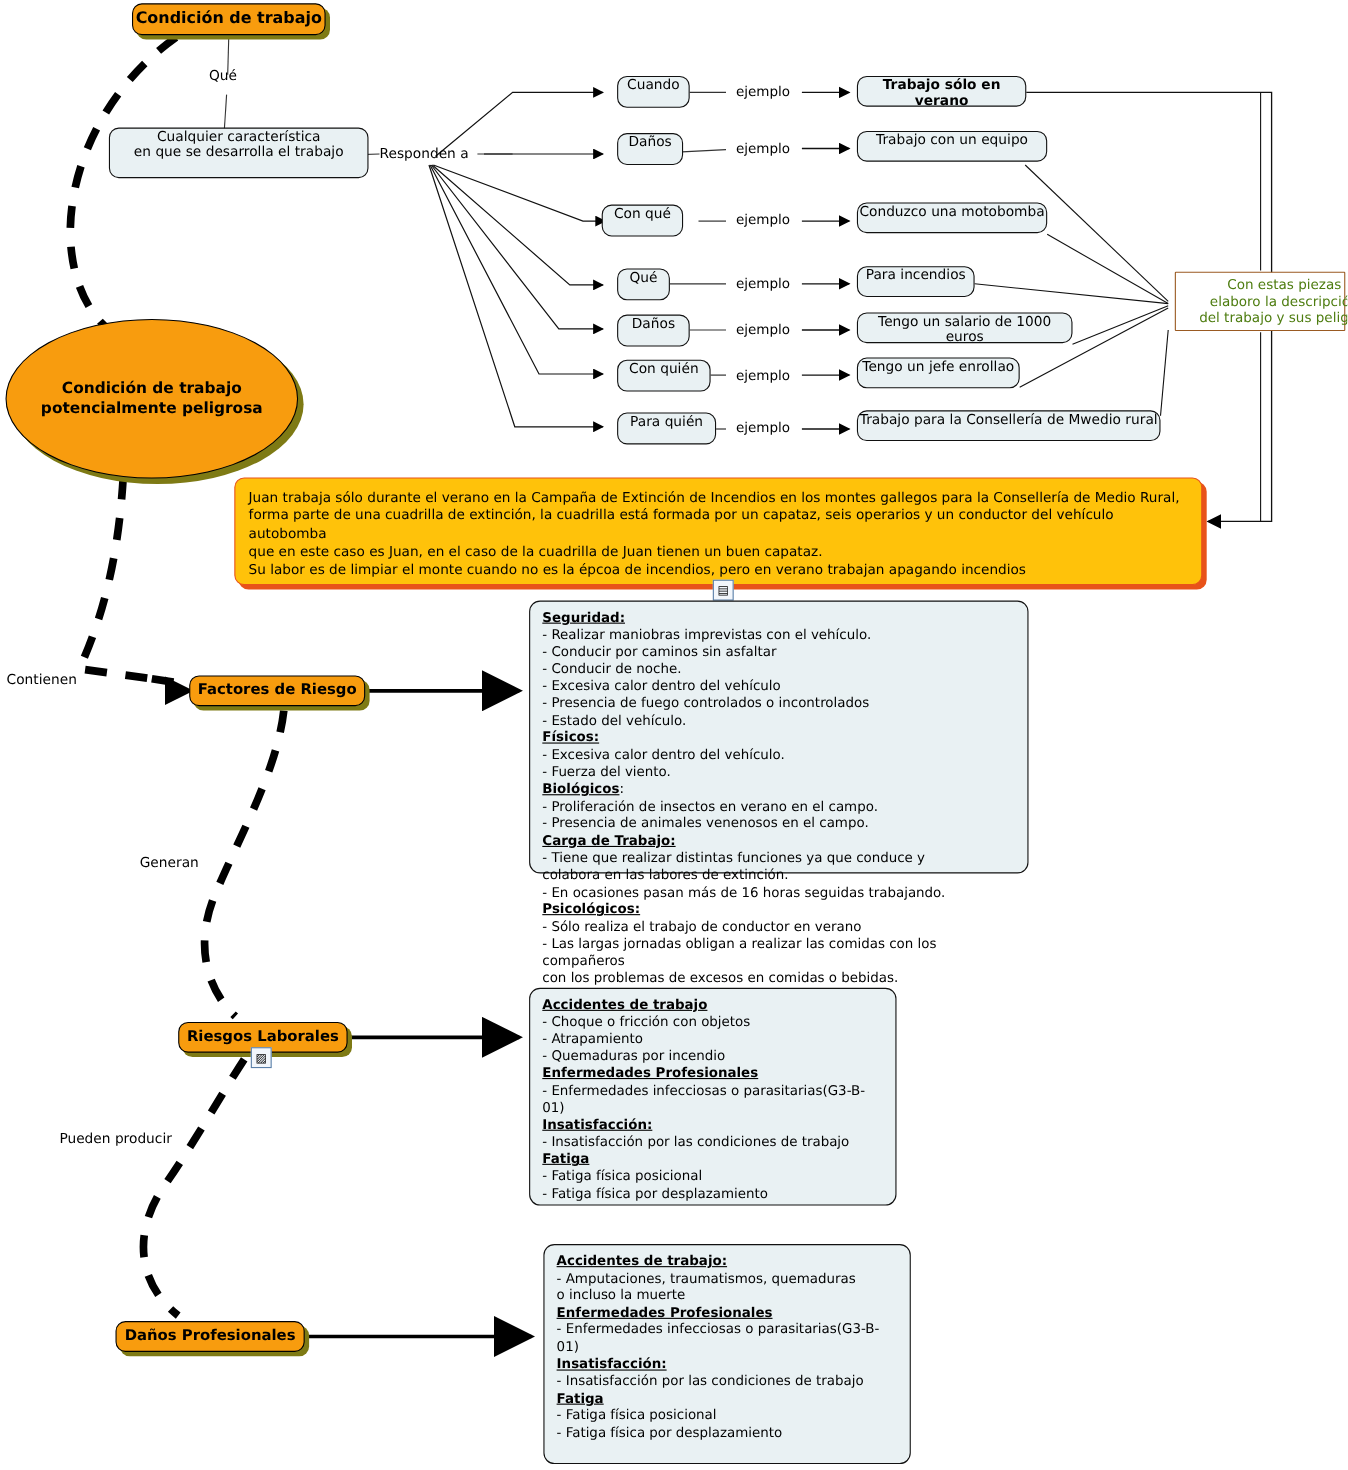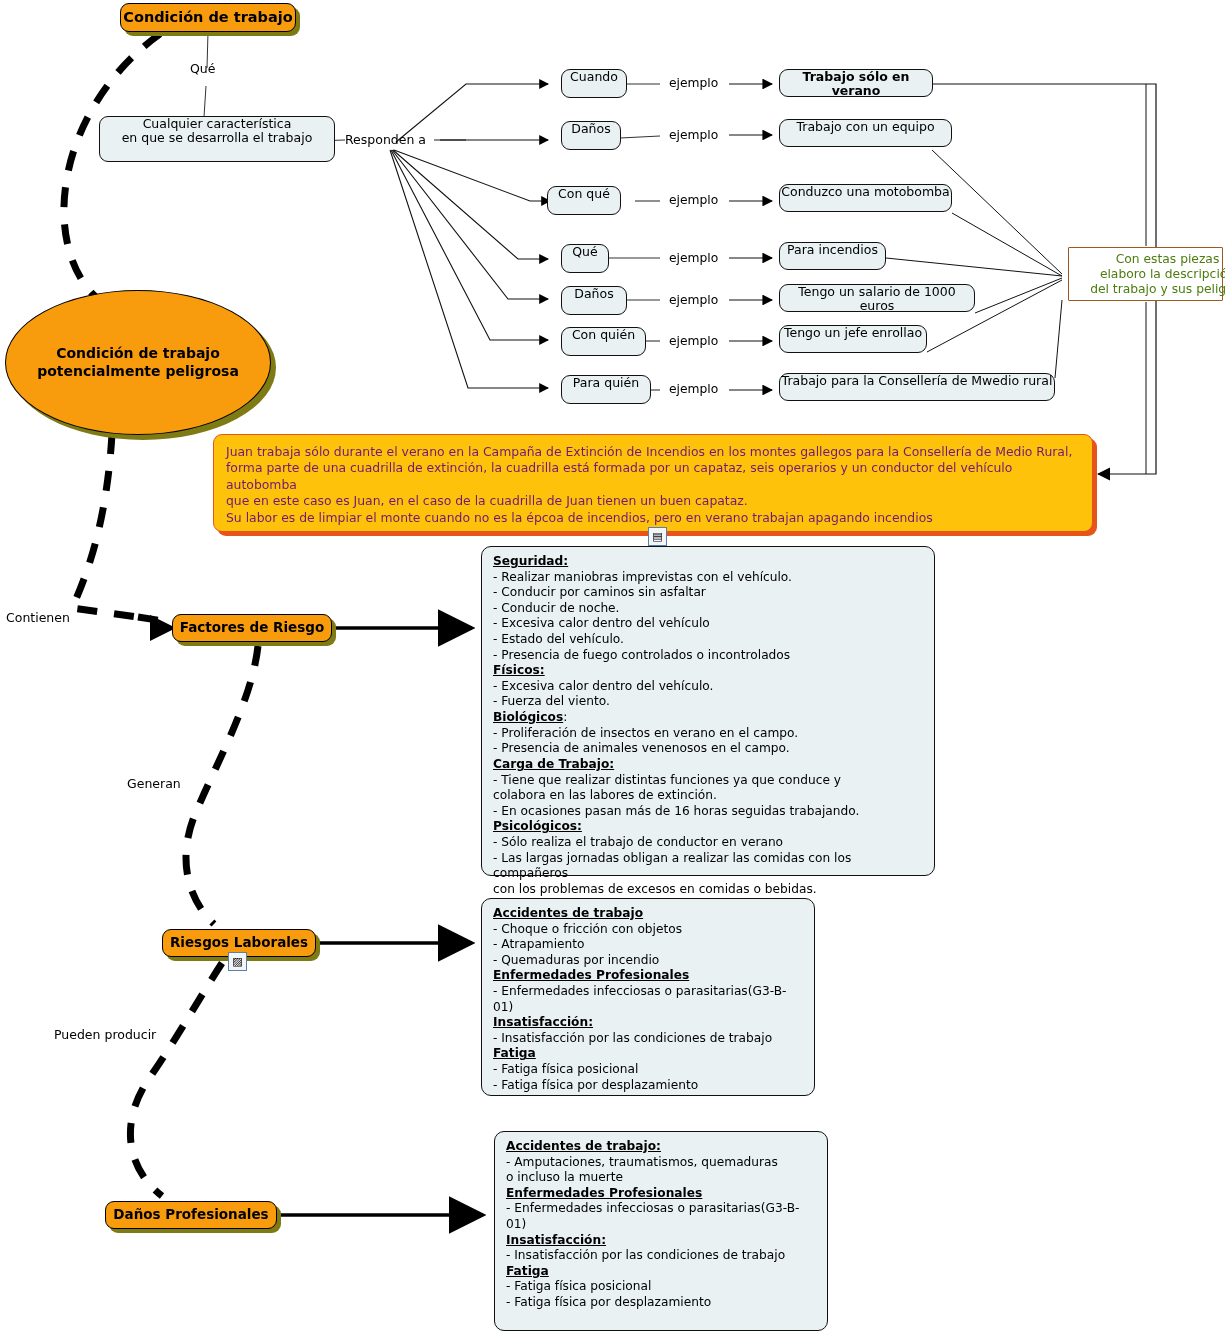--- a/index.html
+++ b/index.html
@@ -46,21 +46,21 @@
     padding:7px 9px 7px 11px;
     line-height:1.28;
     box-sizing:border-box;
   }
   .panel b{text-decoration:underline;font-weight:bold;}
   .yellowbox{
     background:#FFC20A;
     border:1.6px solid #E8531A;
     border-radius:9px;
     box-shadow:4px 4px 0 #E8531A;
-    color:#701a75;
+    color:#000000;
     padding:9px 12px;
     line-height:1.32;
     box-sizing:border-box;
   }
   .brownbox{
     background:#ffffff;
     border:1.4px solid #9a5a22;
     border-radius:1px;
     display:flex;align-items:center;justify-content:center;
     text-align:center;color:#4d7c0f;line-height:1.22;
@@ -248,28 +248,28 @@
     <span>Riesgos Laborales</span>
   </div>
   <div class="note-badge" style="left:228px;top:952px;">
     <span>▨</span>
   </div>
 
   <div class="node orange" style="left:105px;top:1201px;width:172px;height:28px;font-size:13.5px;">
     <span>Daños Profesionales</span>
   </div>
 
-  <div class="panel" id="panel-factores" style="position:absolute;left:481px;top:546px;width:454px;height:330px;font-size:12.2px;">
+  <div class="panel" id="panel-factores" style="position:absolute;left:481px;top:546px;width:454px;height:248px;font-size:12.2px;">
       <div><b>Seguridad:</b></div>
       <div>- Realizar maniobras imprevistas con el vehículo.</div>
       <div>- Conducir por caminos sin asfaltar</div>
       <div>- Conducir de noche.</div>
       <div>- Excesiva calor dentro del vehículo</div>
+      <div>- Presencia de fuego controlados o incontrolados</div>
       <div>- Estado del vehículo.</div>
-      <div>- Presencia de fuego controlados o incontrolados</div>
       <div><b>Físicos:</b></div>
       <div>- Excesiva calor dentro del vehículo.</div>
       <div>- Fuerza del viento.</div>
       <div><b>Biológicos</b><span>:</span></div>
       <div>- Proliferación de insectos en verano en el campo.</div>
       <div>- Presencia de animales venenosos en el campo.</div>
       <div><b>Carga de Trabajo:</b></div>
       <div>- Tiene que realizar distintas funciones ya que conduce y</div>
       <div>colabora en las labores de extinción.</div>
       <div>- En ocasiones pasan más de 16 horas seguidas trabajando.</div>

